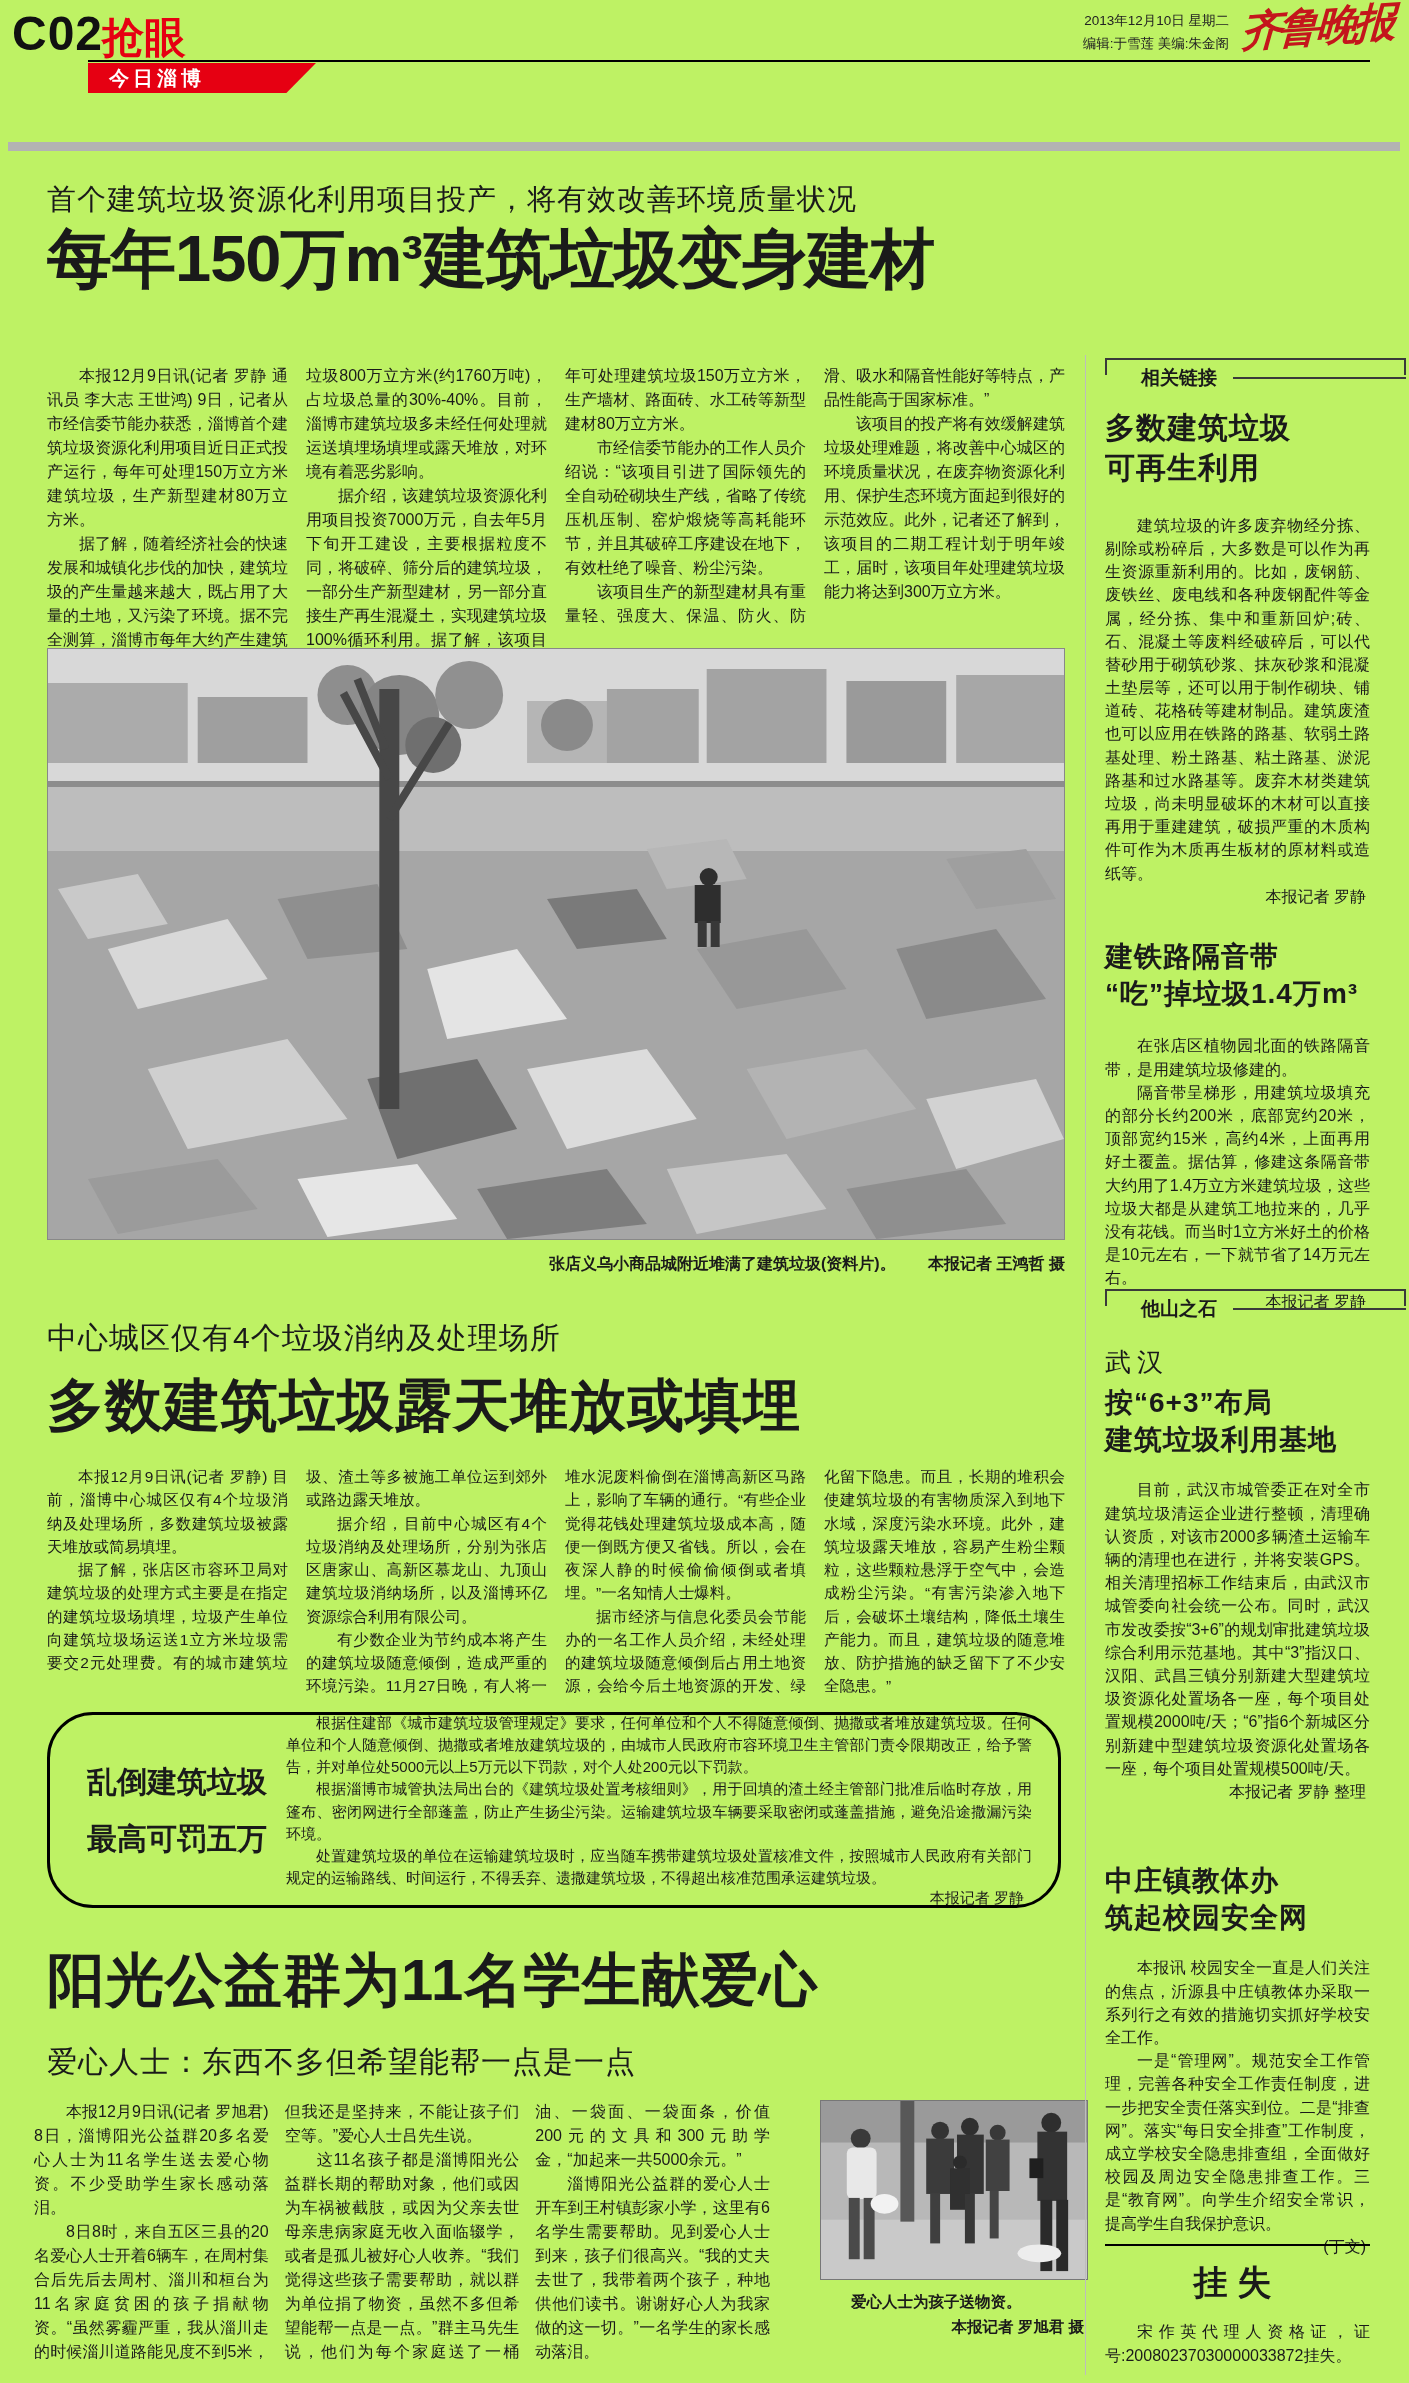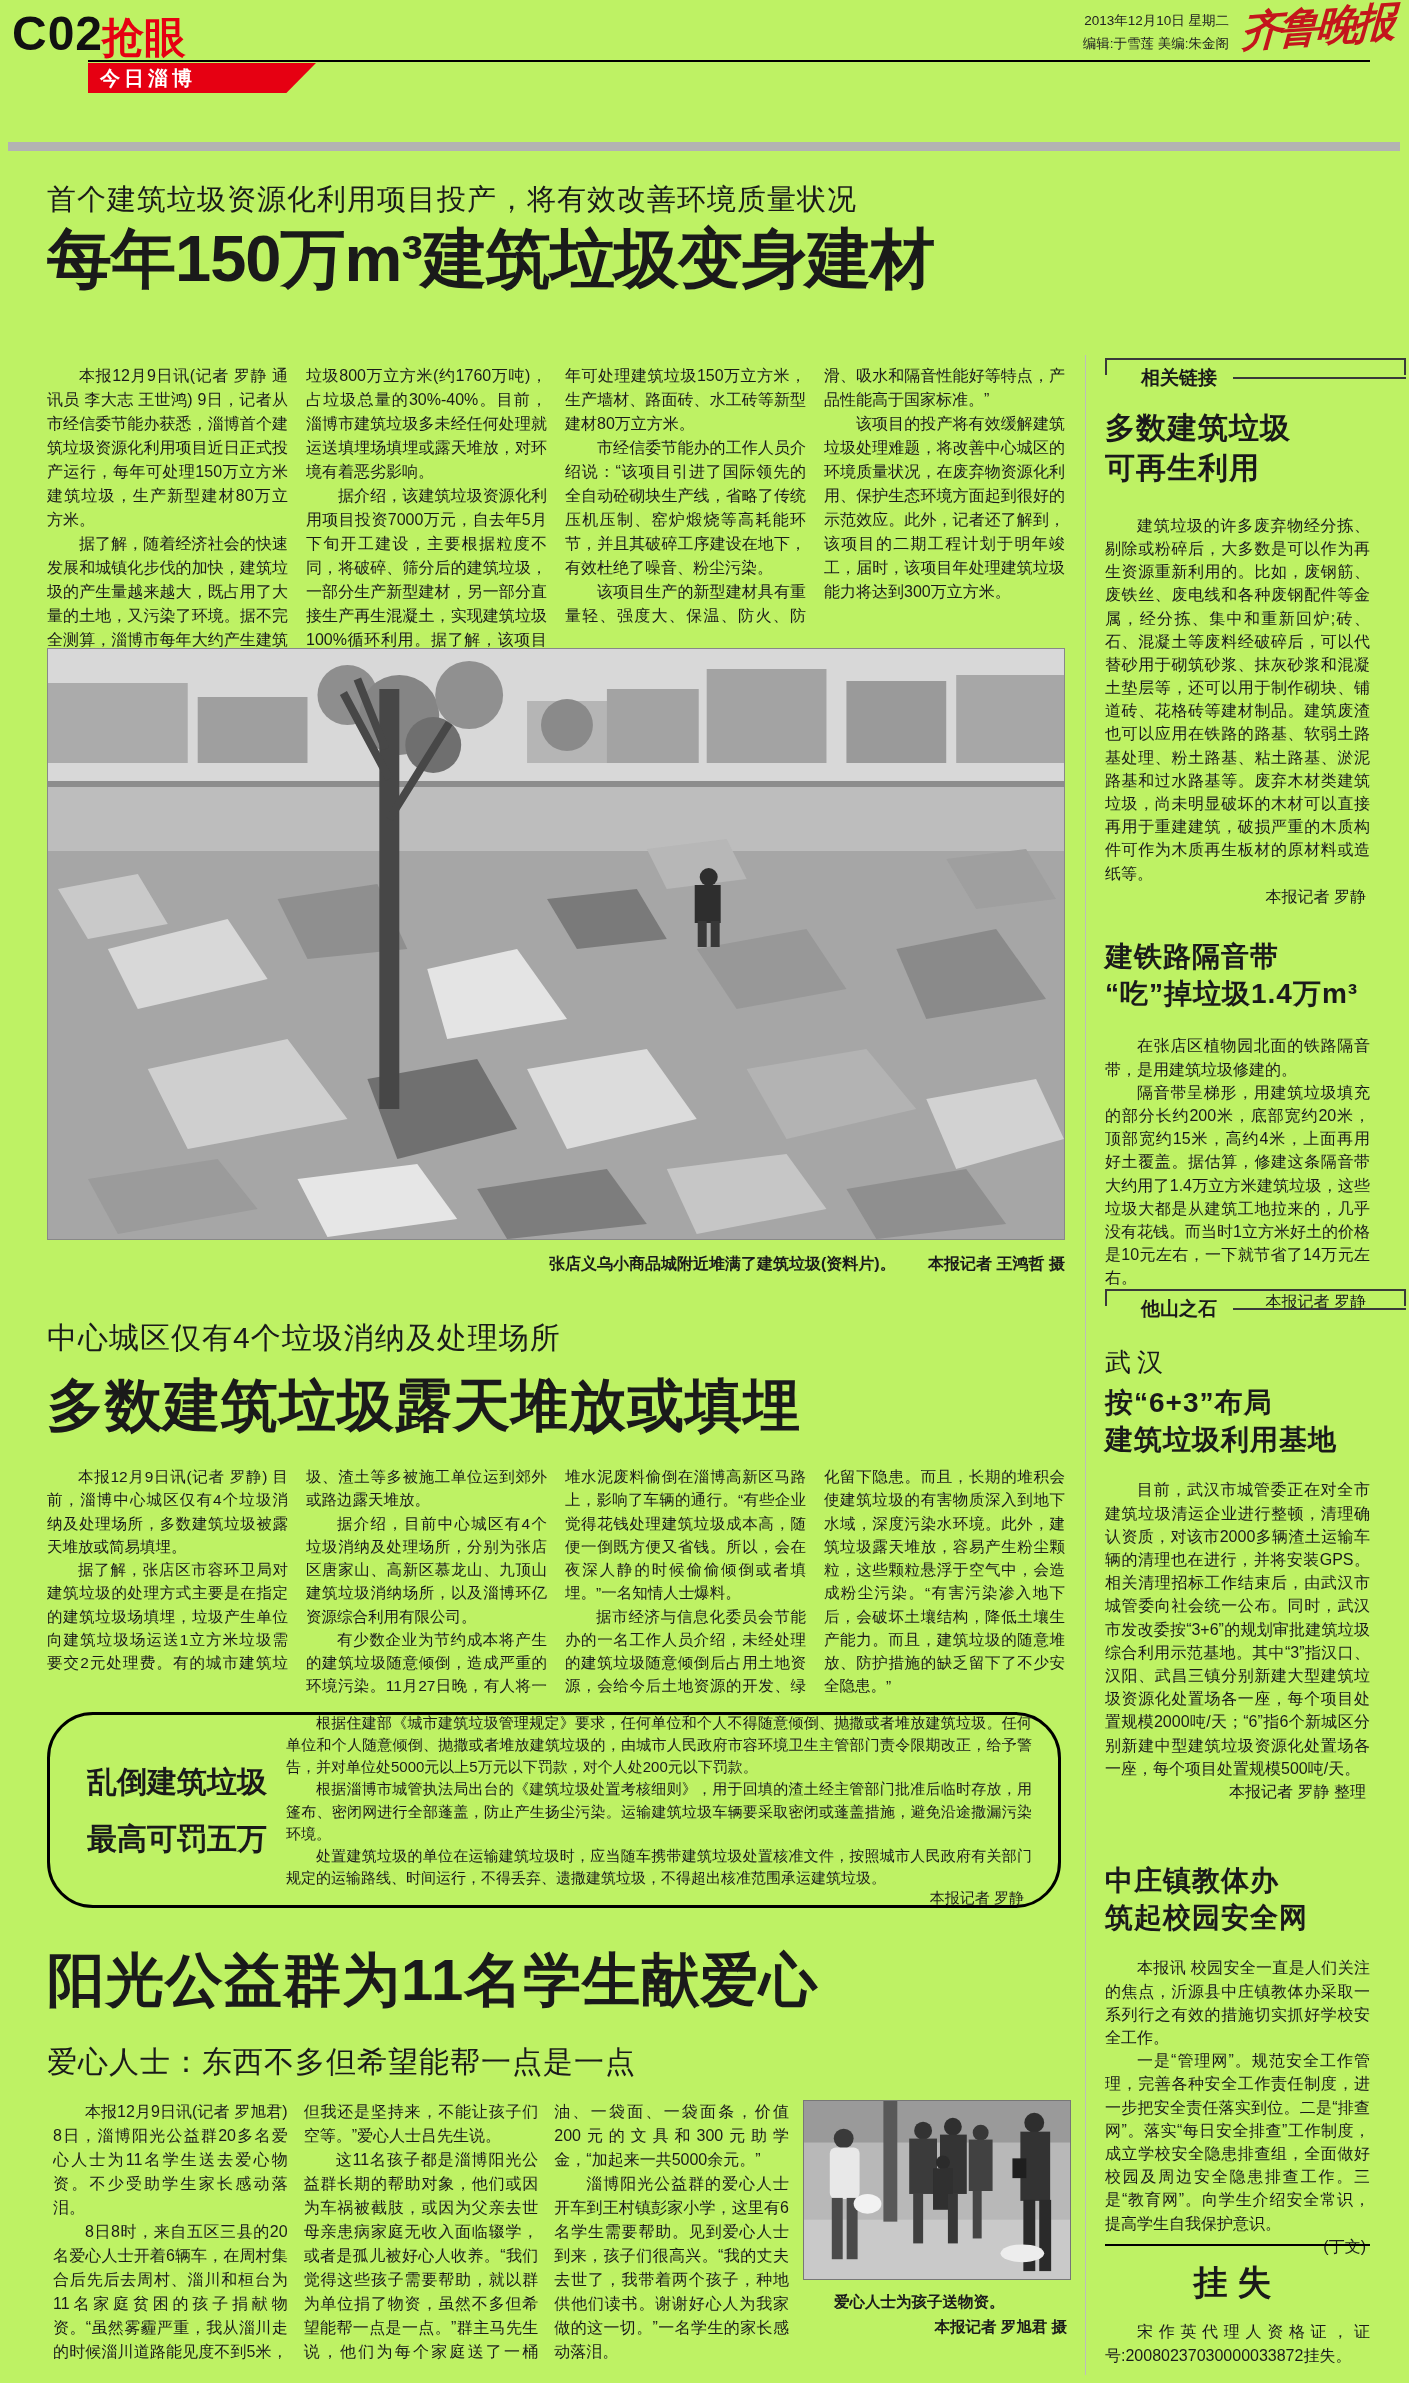--- a/index.html
+++ b/index.html
@@ -10,21 +10,21 @@
     color:#1a1a1a;
   }
   .abs{position:absolute;}
   
   .page-code{left:12px;top:6px;font-size:48px;font-weight:900;letter-spacing:1px;color:#111;}
   .section-name{left:102px;top:10px;font-size:42px;font-weight:900;color:#e60012;}
   .header-rule{left:88px;top:60px;width:1282px;height:2px;background:#000;}
   .banner{
     left:88px;top:63px;width:228px;height:30px;background:#e60012;color:#fff;
     clip-path:polygon(0 0,100% 0,87% 100%,0 100%);
-    font-size:20px;font-weight:700;line-height:30px;padding-left:12px;box-sizing:border-box;letter-spacing:4px;
+    font-size:20px;font-weight:700;line-height:30px;padding-left:21px;box-sizing:border-box;letter-spacing:4px;
   }
   .dateline{right:180px;top:10px;width:330px;text-align:right;font-size:13.5px;line-height:1.7;color:#222;}
   .masthead{
     right:14px;top:4px;width:158px;font-size:42px;font-weight:900;font-style:italic;
     font-family:"DejaVu Serif","Liberation Serif",serif;color:#c4161c;
     transform:rotate(-4deg) skewX(-6deg);letter-spacing:-4px;text-align:center;line-height:1.1;
   }
   .gray-bar{left:8px;top:142px;width:1392px;height:9px;background:#b3b3b3;}
   
   .a1-kicker{left:47px;top:180px;width:1018px;font-size:29px;font-weight:400;letter-spacing:1px;}
@@ -45,21 +45,21 @@
     left:47px;top:1712px;width:1014px;height:196px;border:3px solid #000;border-radius:46px;
     box-sizing:border-box;display:flex;align-items:center;padding:10px 26px 10px 18px;
   }
   .box-title{width:218px;flex:0 0 218px;text-align:center;font-size:30px;font-weight:900;line-height:1.9;}
   .box-body{flex:1;overflow:hidden;}
   .box-body p{margin:0;text-indent:2em;font-size:15px;line-height:1.47;text-align:justify;}
   .box-byline{text-align:right;font-size:15px;padding-right:8px;}
   
   .a3-headline{left:47px;top:1942px;width:1018px;font-size:58px;font-weight:900;letter-spacing:1px;}
   .a3-subtitle{left:47px;top:2042px;width:1018px;font-size:30px;font-weight:500;letter-spacing:1px;}
-  .a3-wrap{left:53px;top:2100px;width:1018px;height:283px;display:flex;}
+  .a3-wrap{left:34px;top:2100px;width:1018px;height:283px;display:flex;gap:36px;}
   .a3-body{width:736px;flex:0 0 736px;height:283px;column-count:3;column-gap:16px;overflow:hidden;}
   .a3-photo-col{flex:1;padding-left:14px;}
   .photo2{width:268px;height:180px;background:#b8b8b8;border:1px solid #777;box-sizing:border-box;}
   .caption2{font-size:15.5px;font-weight:600;margin-top:10px;line-height:1.6;}
   .caption2 .cap-line1{text-indent:2em;}
   .caption2 .cap-line2{text-align:right;padding-right:4px;}
   
   .v-rule{left:1085px;top:355px;width:1px;height:2020px;background:#bdbdbd;}
   .sidebar-sec{left:1105px;width:265px;}
   .side-tag{border-top:2px solid #3a3a3a;position:relative;padding:5px 0 0 36px;font-size:19px;font-weight:600;height:30px;box-sizing:content-box;}

